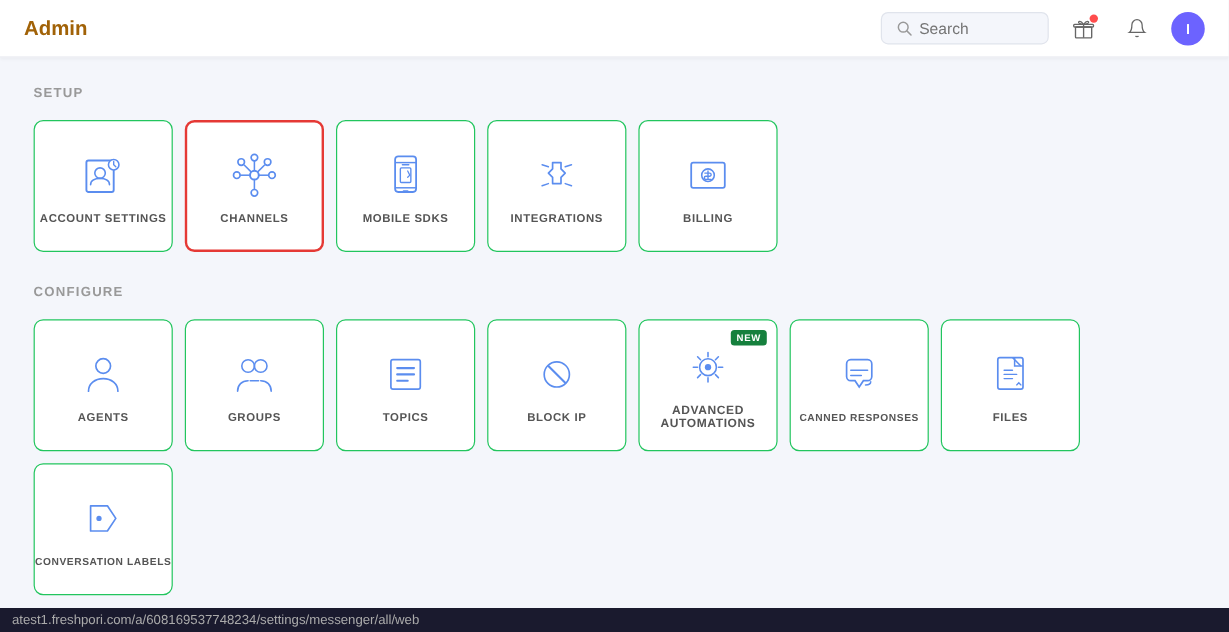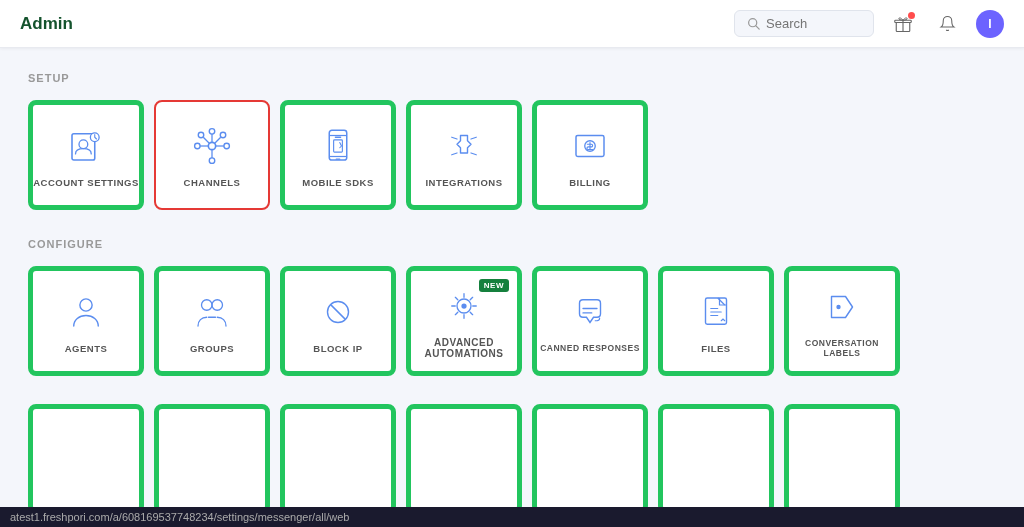--- a/index.html
+++ b/index.html
@@ -15,21 +15,21 @@
       display: flex;
       align-items: center;
       justify-content: space-between;
       padding: 0 20px;
       border-bottom: 1px solid #e8eaf0;
       box-shadow: 0 1px 3px rgba(0,0,0,0.05);
     }
     .topbar-title {
       font-size: 17px;
       font-weight: 600;
-      color: #14532d;
+      color: #a16207;
     }
     .topbar-right {
       display: flex;
       align-items: center;
       gap: 14px;
       padding-left: 12px;
     }
     .search-bar {
       display: flex;
       align-items: center;
@@ -92,21 +92,21 @@
       margin-bottom: 16px;
     }
     .cards-grid {
       display: flex;
       flex-wrap: wrap;
       gap: 10px;
       margin-bottom: 28px;
     }
     .card {
       background: #fff;
-      border: 5px solid #22c55e;
+      border: 1px solid #22c55e;
       border-radius: 8px;
       width: 116px;
       height: 110px;
       display: flex;
       flex-direction: column;
       align-items: center;
       justify-content: center;
       cursor: pointer;
       transition: box-shadow 0.15s;
       position: relative;
@@ -285,20 +285,31 @@
           <circle cx="18" cy="16" r="6" stroke="#5b8def" stroke-width="1.5"></circle>
           <circle cx="30" cy="16" r="6" stroke="#5b8def" stroke-width="1.5"></circle>
           <path d="M8 40c0-6 4-10 10-10" stroke="#5b8def" stroke-width="1.5" stroke-linecap="round"></path>
           <path d="M30 30c6 0 10 4 10 10" stroke="#5b8def" stroke-width="1.5" stroke-linecap="round"></path>
           <path d="M20 30h8" stroke="#5b8def" stroke-width="1.5" stroke-linecap="round"></path>
         </svg>
       </div>
       <span class="card-label">GROUPS</span>
     </div>
 
+    <div class="card">
+      <div class="card-icon">
+        <svg width="42" height="42" viewBox="0 0 48 48" fill="none">
+          <rect x="10" y="10" width="28" height="28" rx="2" stroke="#5b8def" stroke-width="1.6"></rect>
+          <line x1="16" y1="18" x2="32" y2="18" stroke="#5b8def" stroke-width="2" stroke-linecap="round"></line>
+          <line x1="16" y1="24" x2="32" y2="24" stroke="#5b8def" stroke-width="2" stroke-linecap="round"></line>
+          <line x1="16" y1="30" x2="26" y2="30" stroke="#5b8def" stroke-width="2" stroke-linecap="round"></line>
+        </svg>
+      </div>
+      <span class="card-label">TOPICS</span>
+    </div>
 
     <div class="card">
       <div class="card-icon">
         <svg width="42" height="42" viewBox="0 0 48 48" fill="none">
           <circle cx="24" cy="24" r="12" stroke="#5b8def" stroke-width="1.6"></circle>
           <line x1="16" y1="16" x2="32" y2="32" stroke="#5b8def" stroke-width="2" stroke-linecap="round"></line>
         </svg>
       </div>
       <span class="card-label">BLOCK IP</span>
     </div>

